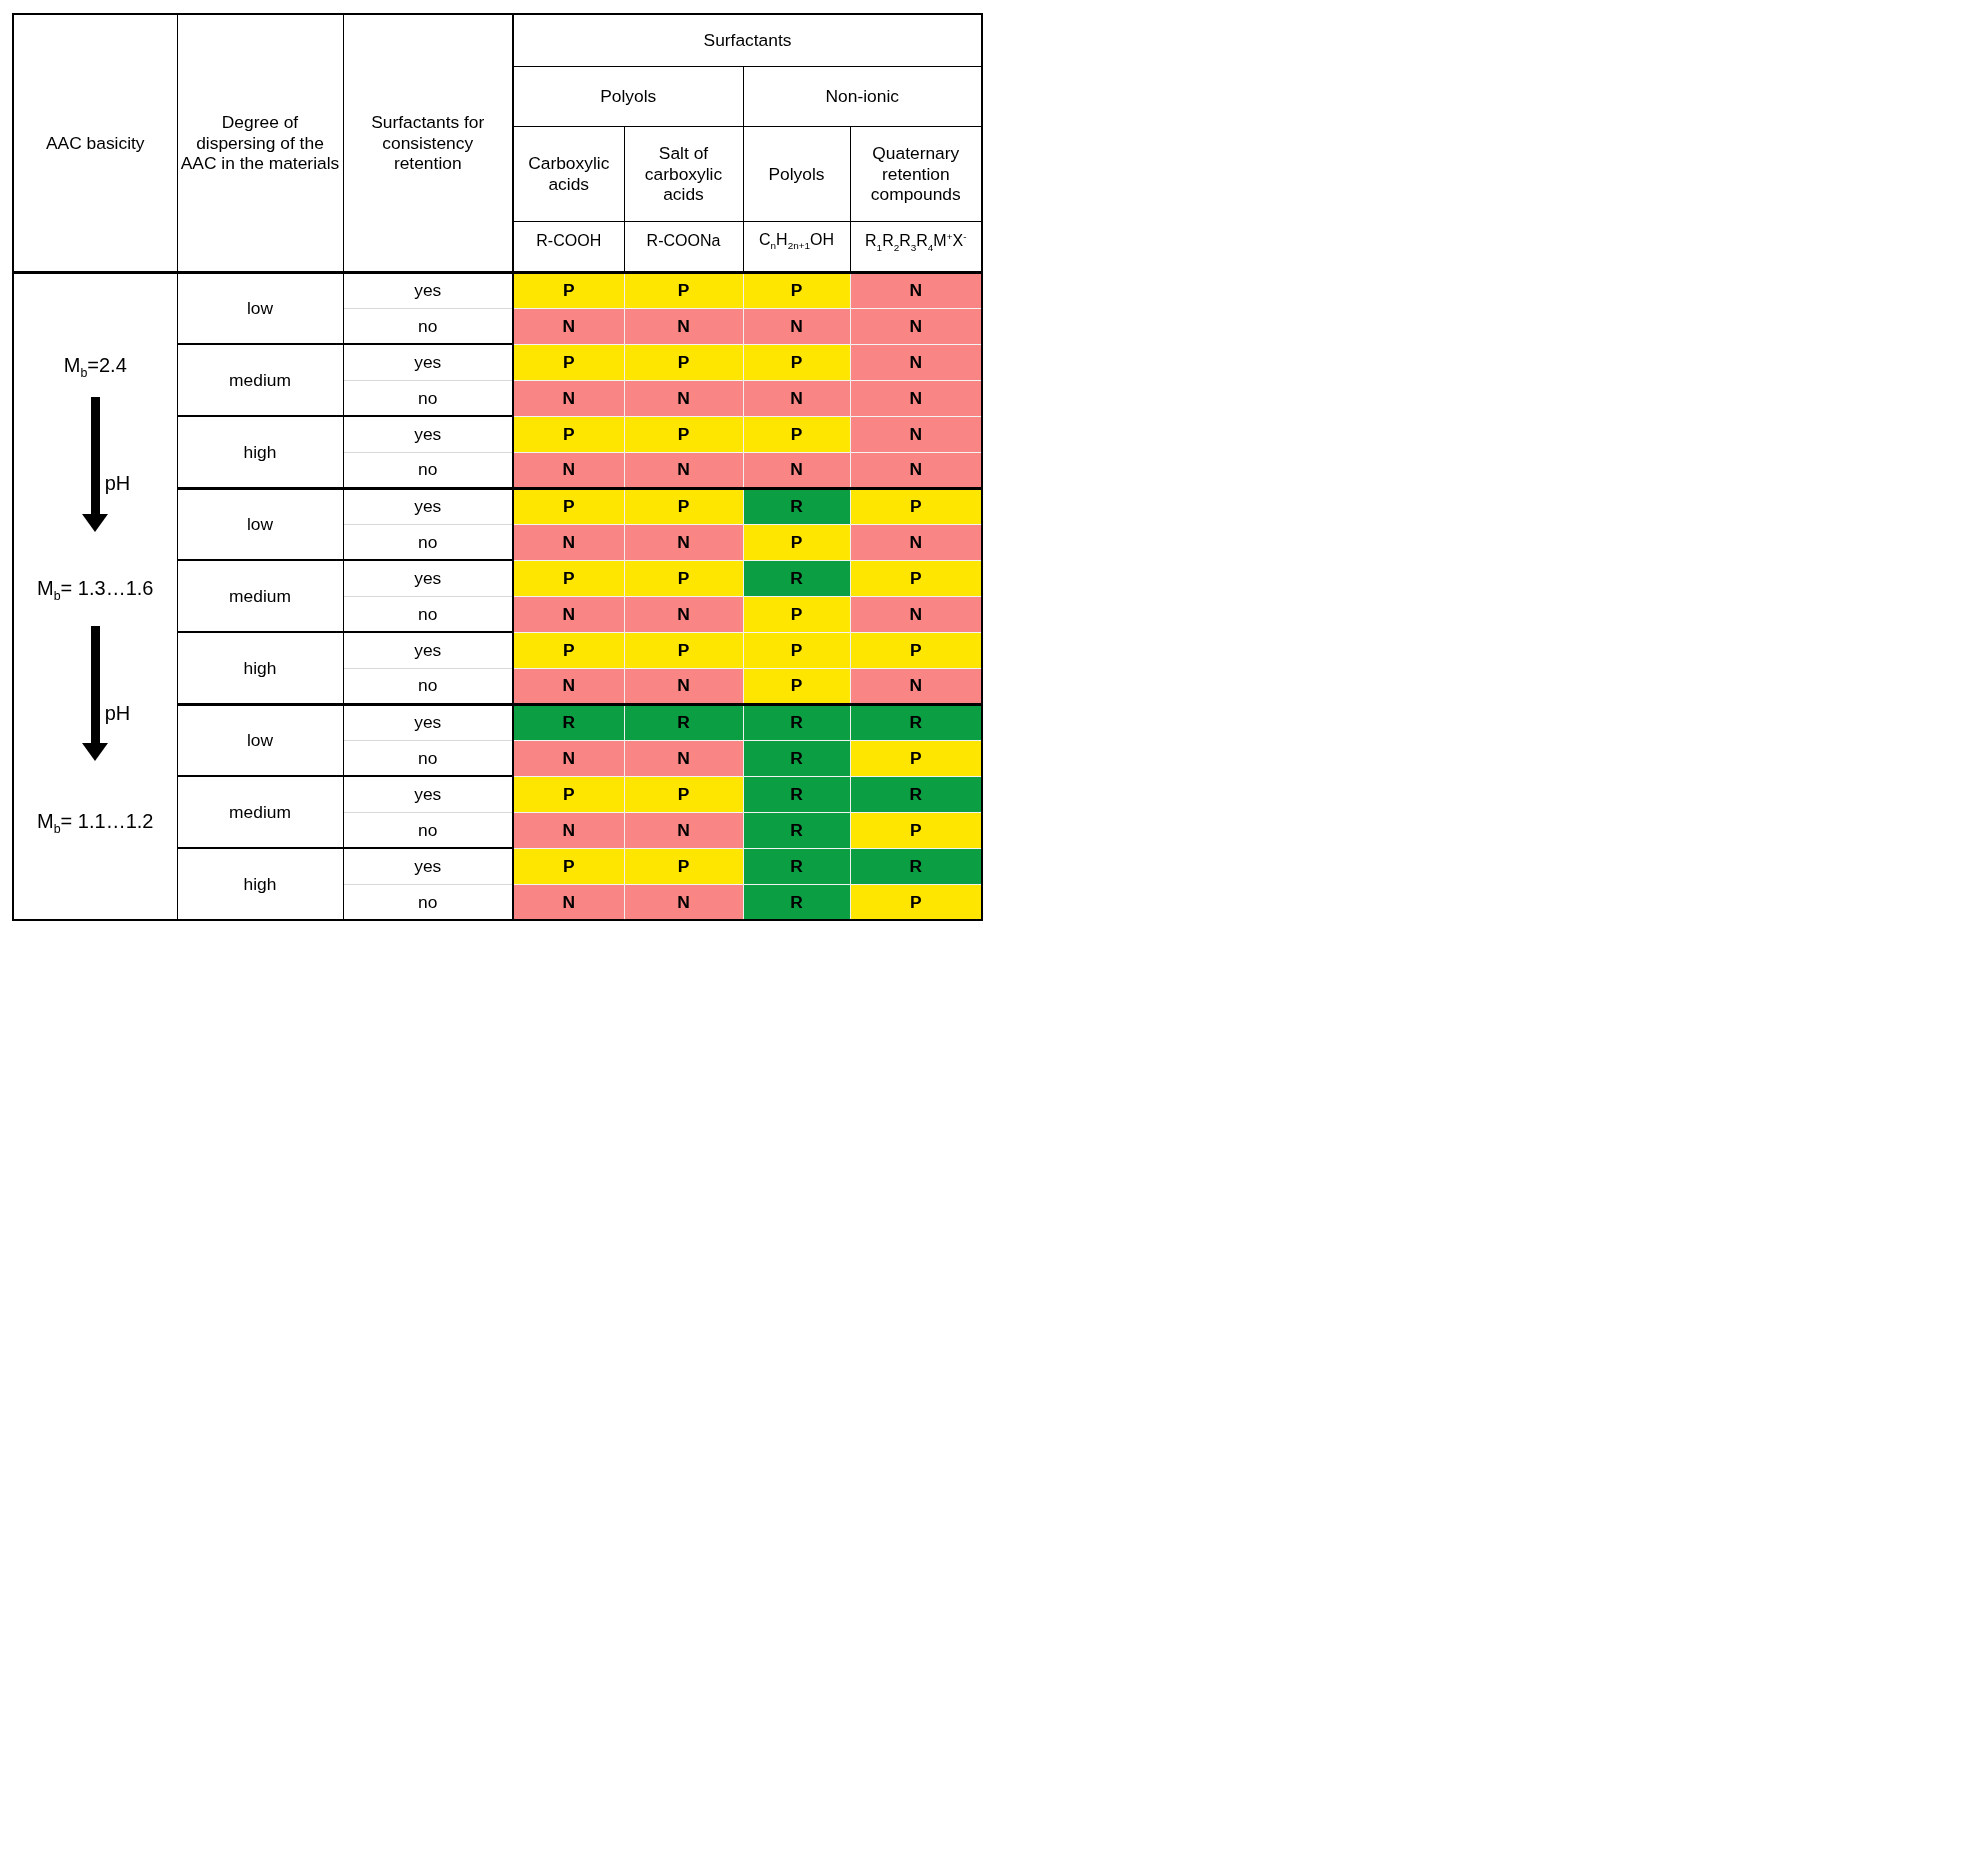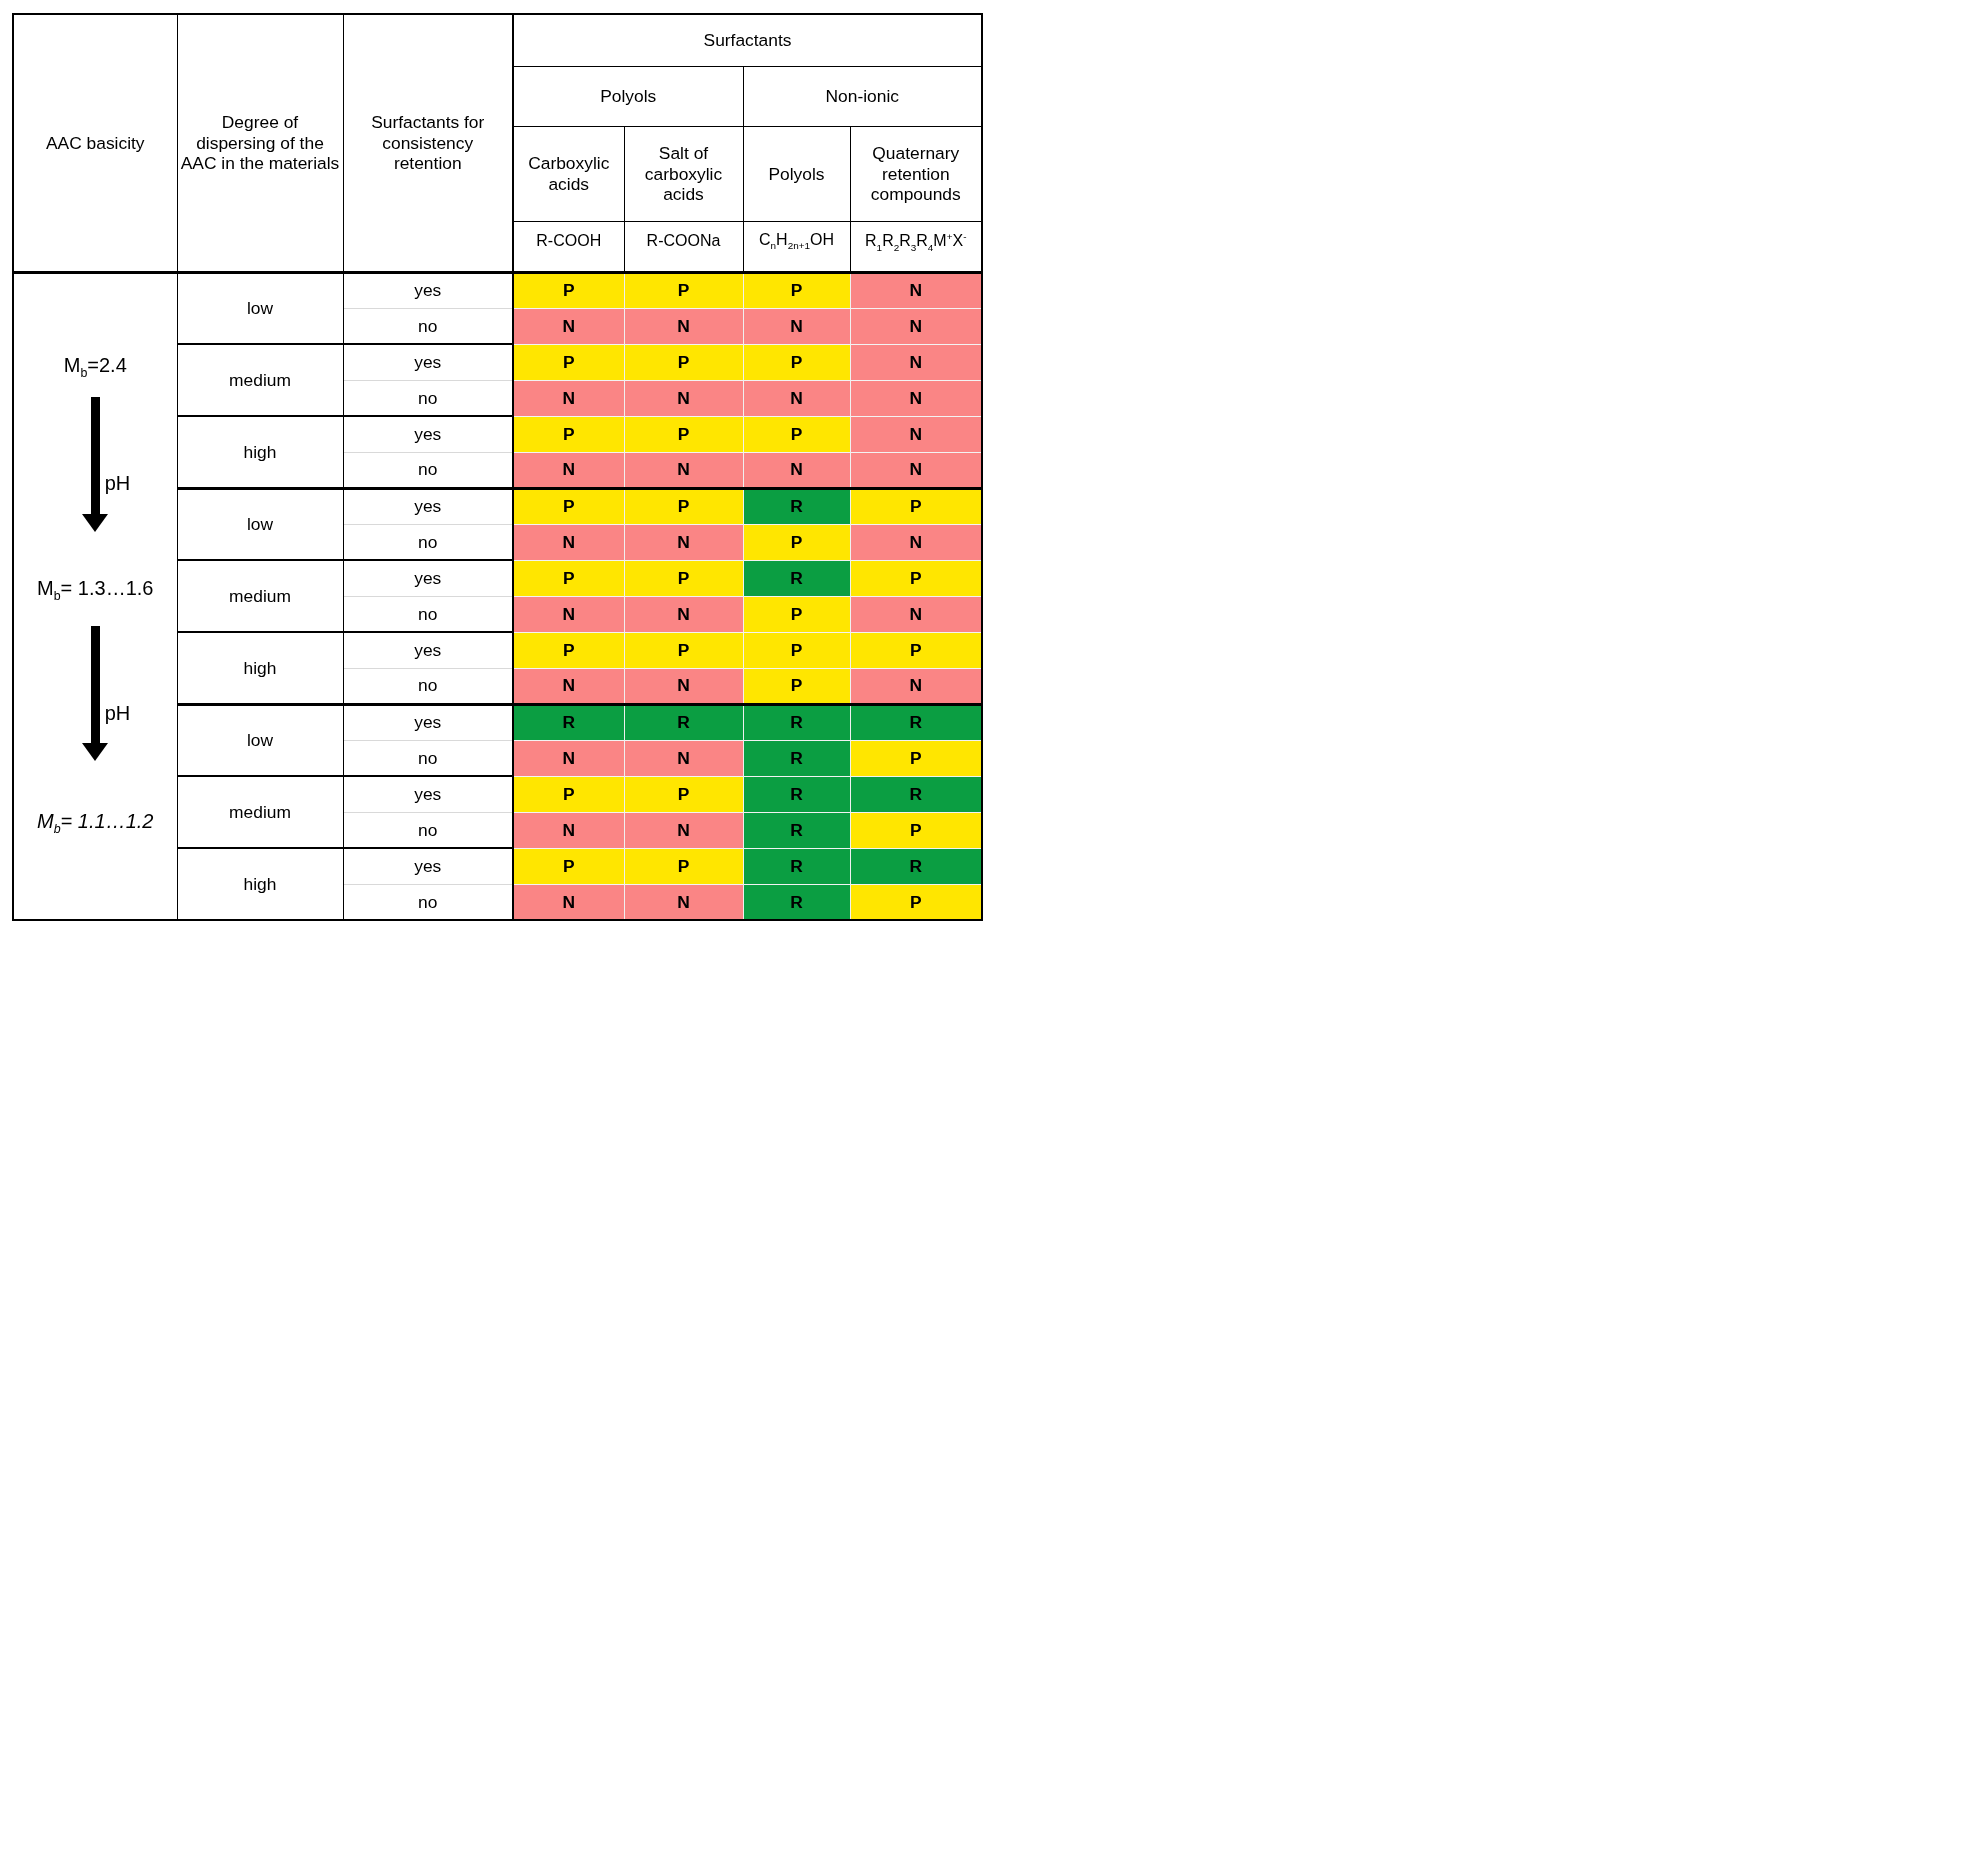--- a/index.html
+++ b/index.html
@@ -78,21 +78,21 @@
                 <div class="arrow-shaft"></div>
                 <div class="arrow-head"></div>
                 <span class="arrow-ph">pH</span>
               </div>
               <div class="flow-label" style="top: 49%;"><span>M</span><sub>b</sub><span>= 1.3…1.6</span></div>
               <div class="flow-arrow" style="top: 54.5%; height: 21%;">
                 <div class="arrow-shaft"></div>
                 <div class="arrow-head"></div>
                 <span class="arrow-ph">pH</span>
               </div>
-              <div class="flow-label" style="top: 85%; font-style: italic;"><span>M</span><sub>b</sub><span>= 1.1…1.2</span></div>
+              <div class="flow-label" style="top: 85%;"><span>M</span><sub>b</sub><span>= 1.1…1.2</span></div>
             </div>
           </td>
           <td class="c-disp" rowspan="2">low</td>
           <td class="c-req">yes</td>
           <td class="c-val first" style="background: rgb(255, 230, 0);">P</td>
           <td class="c-val" style="background: rgb(255, 230, 0);">P</td>
           <td class="c-val" style="background: rgb(255, 230, 0);">P</td>
           <td class="c-val" style="background: rgb(250, 133, 133);">N</td>
         </tr>
         <tr>

